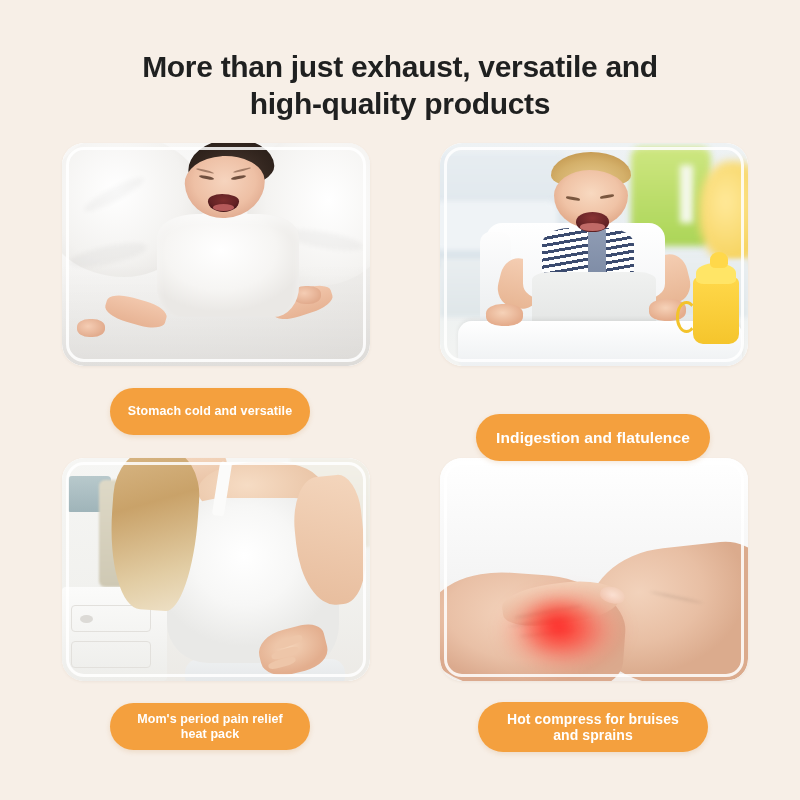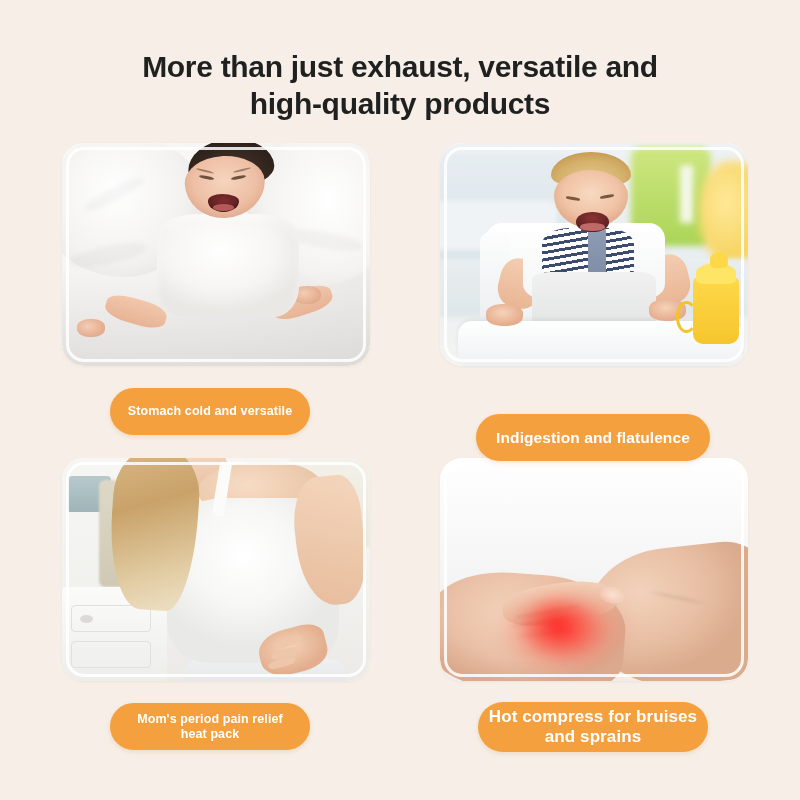--- a/index.html
+++ b/index.html
@@ -407,21 +407,21 @@
     text-align:center;
     font-weight:bold;
     line-height:1.15;
     letter-spacing:.1px;
     box-shadow:0 2px 5px rgba(190,120,40,.17);
     white-space:pre-line;
   }
   .pill-1{ left:110px; top:388px; width:200px; height:47px; font-size:12.5px; }
   .pill-2{ left:476px; top:387px; width:234px; height:47px; font-size:15.5px;margin-top:27px; }
   .pill-3{ left:110px; top:703px; width:200px; height:47px; font-size:12.5px; }
-  .pill-4{ left:478px; top:702px; width:230px; height:50px; font-size:17px; }
+  .pill-4{ left:478px; top:702px; width:230px; height:50px; font-size:14px; }
 </style>
 </head>
 <body>
 
 <h1 class="page-title">
   <span class="l1">More than just exhaust, versatile and</span>
   <span class="l2">high-quality products</span>
 </h1>
 
 <div class="grid">

